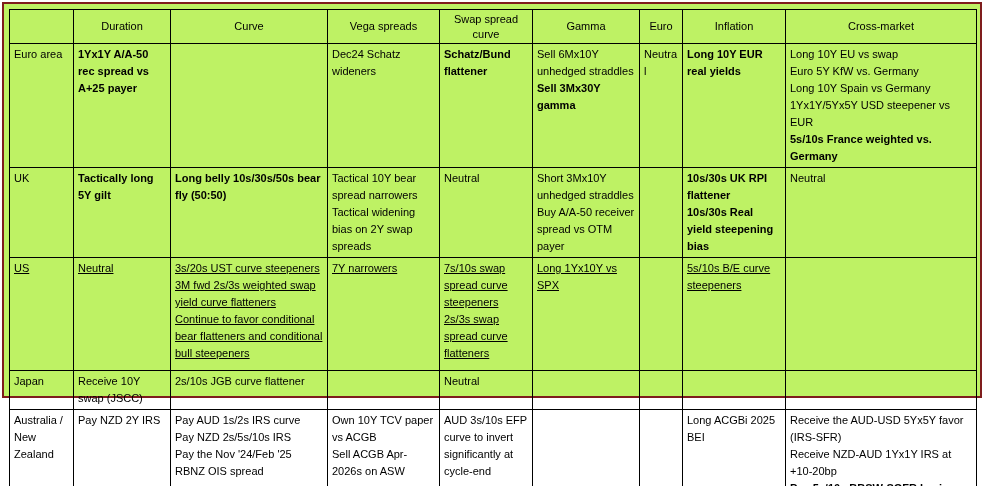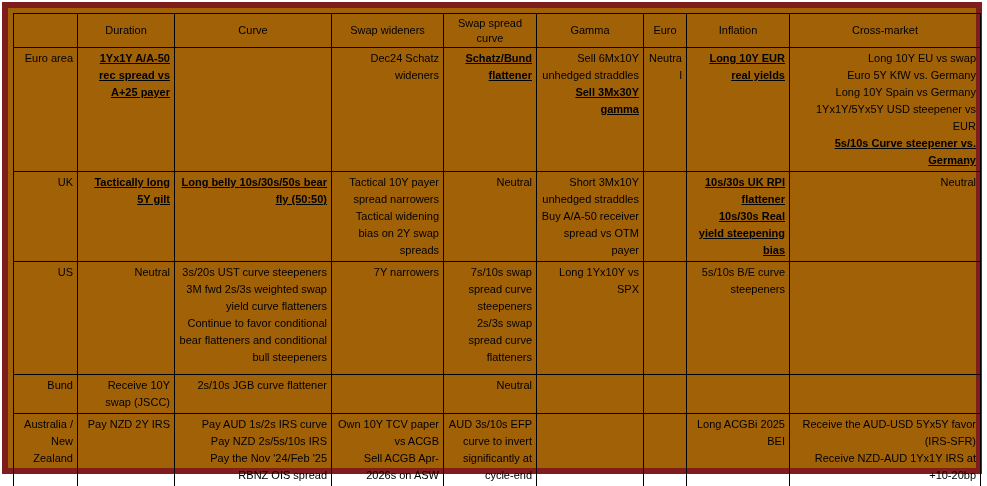--- a/index.html
+++ b/index.html
@@ -13,62 +13,61 @@
     width: 987px;
     height: 486px;
     background: #ffffff;
     overflow: hidden;
   }
   .frame {
     position: absolute;
     left: 2px;
     top: 2px;
     width: 980px;
-    height: 472px;
-    border: 6px solid #7f1d1d;
-    background: #a16207;
+    height: 396px;
+    border: 2px solid #7f1d1d;
+    background: #bef264;
     box-sizing: border-box;
   }
   table.positions {
     position: absolute;
     left: 5px;
     top: 5px;
     width: 967px;
     border-collapse: collapse;
     table-layout: fixed;
   }
   table.positions th,
   table.positions td {
     border: 1px solid #000000;
     font-size: 11px;
     line-height: 17px;
     color: #000000;
     padding: 2px 4px;
     vertical-align: top;
-    text-align: right;
+    text-align: left;
     overflow: hidden;
     word-wrap: break-word;
   }
   table.positions th {
     font-weight: 400;
     text-align: center;
     vertical-align: middle;
     height: 31px;
     padding: 1px 2px;
     line-height: 15px;
   }
   tr.r0 { height: 87px; }
   tr.r1 { height: 84px; }
-  tr.r2 { height: 113px; }
+  tr.r2 { height: 113px; text-decoration: underline; }
   tr.r3 { height: 31px; }
   tr.r4 { height: 76px; }
   .item { white-space: normal; }
   .emph {
     font-weight: 700;
-    text-decoration: underline;
   }
 </style>
 </head>
 <body>
 
 <div class="page">
   <div class="frame">
     <table class="positions">
       <colgroup>
         <col style="width:64px">
@@ -79,21 +78,21 @@
         <col style="width:107px">
         <col style="width:43px">
         <col style="width:103px">
         <col style="width:191px">
       </colgroup>
       <thead>
         <tr>
             <th></th>
             <th>Duration</th>
             <th>Curve</th>
-            <th>Swap wideners</th>
+            <th>Vega spreads</th>
             <th>Swap spread curve</th>
             <th>Gamma</th>
             <th>Euro</th>
             <th>Inflation</th>
             <th>Cross-market</th>
           </tr>
       </thead>
       <tbody>
           <tr class="r0">
             <td>Euro area</td>
@@ -115,33 +114,33 @@
               <div class="item">Neutral</div>
             </td>
             <td>
               <div class="item emph">Long 10Y EUR real yields</div>
             </td>
             <td>
               <div class="item">Long 10Y EU vs swap</div>
               <div class="item">Euro 5Y KfW vs. Germany</div>
               <div class="item">Long 10Y Spain vs Germany</div>
               <div class="item">1Yx1Y/5Yx5Y USD steepener vs EUR</div>
-              <div class="item emph">5s/10s Curve steepener vs. Germany</div>
+              <div class="item emph">5s/10s France weighted vs. Germany</div>
             </td>
           </tr>
           <tr class="r1">
             <td>UK</td>
             <td>
               <div class="item emph">Tactically long 5Y gilt</div>
             </td>
             <td>
               <div class="item emph">Long belly 10s/30s/50s bear fly (50:50)</div>
             </td>
             <td>
-              <div class="item">Tactical 10Y payer spread narrowers</div>
+              <div class="item">Tactical 10Y bear spread narrowers</div>
               <div class="item">Tactical widening bias on 2Y swap spreads</div>
             </td>
             <td>
               <div class="item">Neutral</div>
             </td>
             <td>
               <div class="item">Short 3Mx10Y unhedged straddles</div>
               <div class="item">Buy A/A-50 receiver spread vs OTM payer</div>
             </td>
             <td></td>
@@ -173,21 +172,21 @@
             <td>
               <div class="item">Long 1Yx10Y vs SPX</div>
             </td>
             <td></td>
             <td>
               <div class="item">5s/10s B/E curve steepeners</div>
             </td>
             <td></td>
           </tr>
           <tr class="r3">
-            <td>Bund</td>
+            <td>Japan</td>
             <td>
               <div class="item">Receive 10Y swap (JSCC)</div>
             </td>
             <td>
               <div class="item">2s/10s JGB curve flattener</div>
             </td>
             <td></td>
             <td>
               <div class="item">Neutral</div>
             </td>

